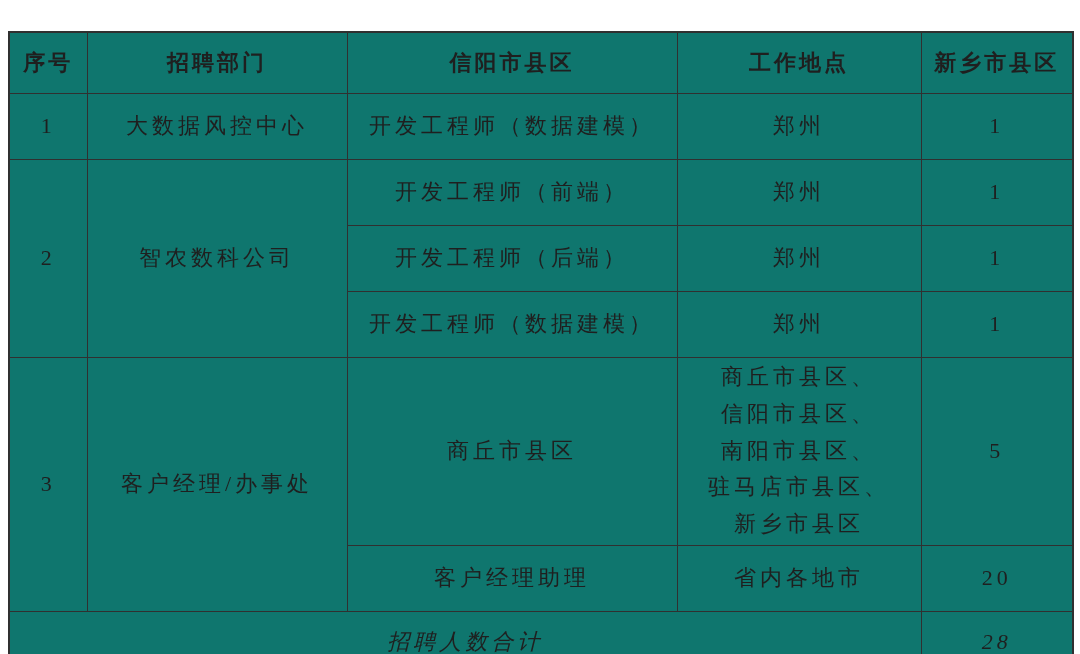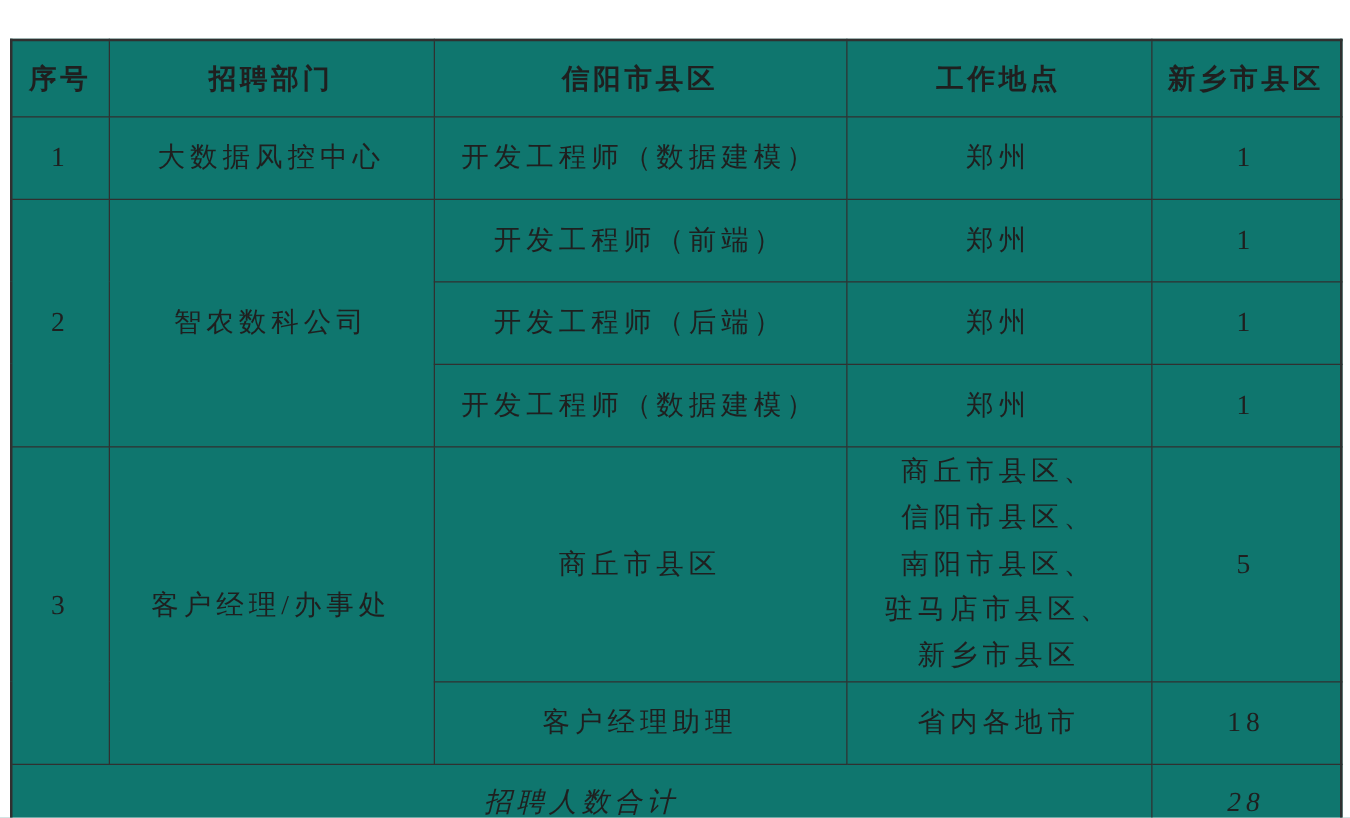--- a/index.html
+++ b/index.html
@@ -115,21 +115,21 @@
       <td class="loc-multi">商丘市县区、
 信阳市县区、
 南阳市县区、
 驻马店市县区、
 新乡市县区</td>
       <td class="num">5</td>
     </tr>
     <tr class="r-std">
       <td>客户经理助理</td>
       <td>省内各地市</td>
-      <td class="num">18</td>
+      <td class="num">20</td>
     </tr>
 
     <tr class="r-foot">
       <td colspan="4">招聘人数合计</td>
       <td class="num">28</td>
     </tr>
   </tbody>
     </table>
 </div>
 

